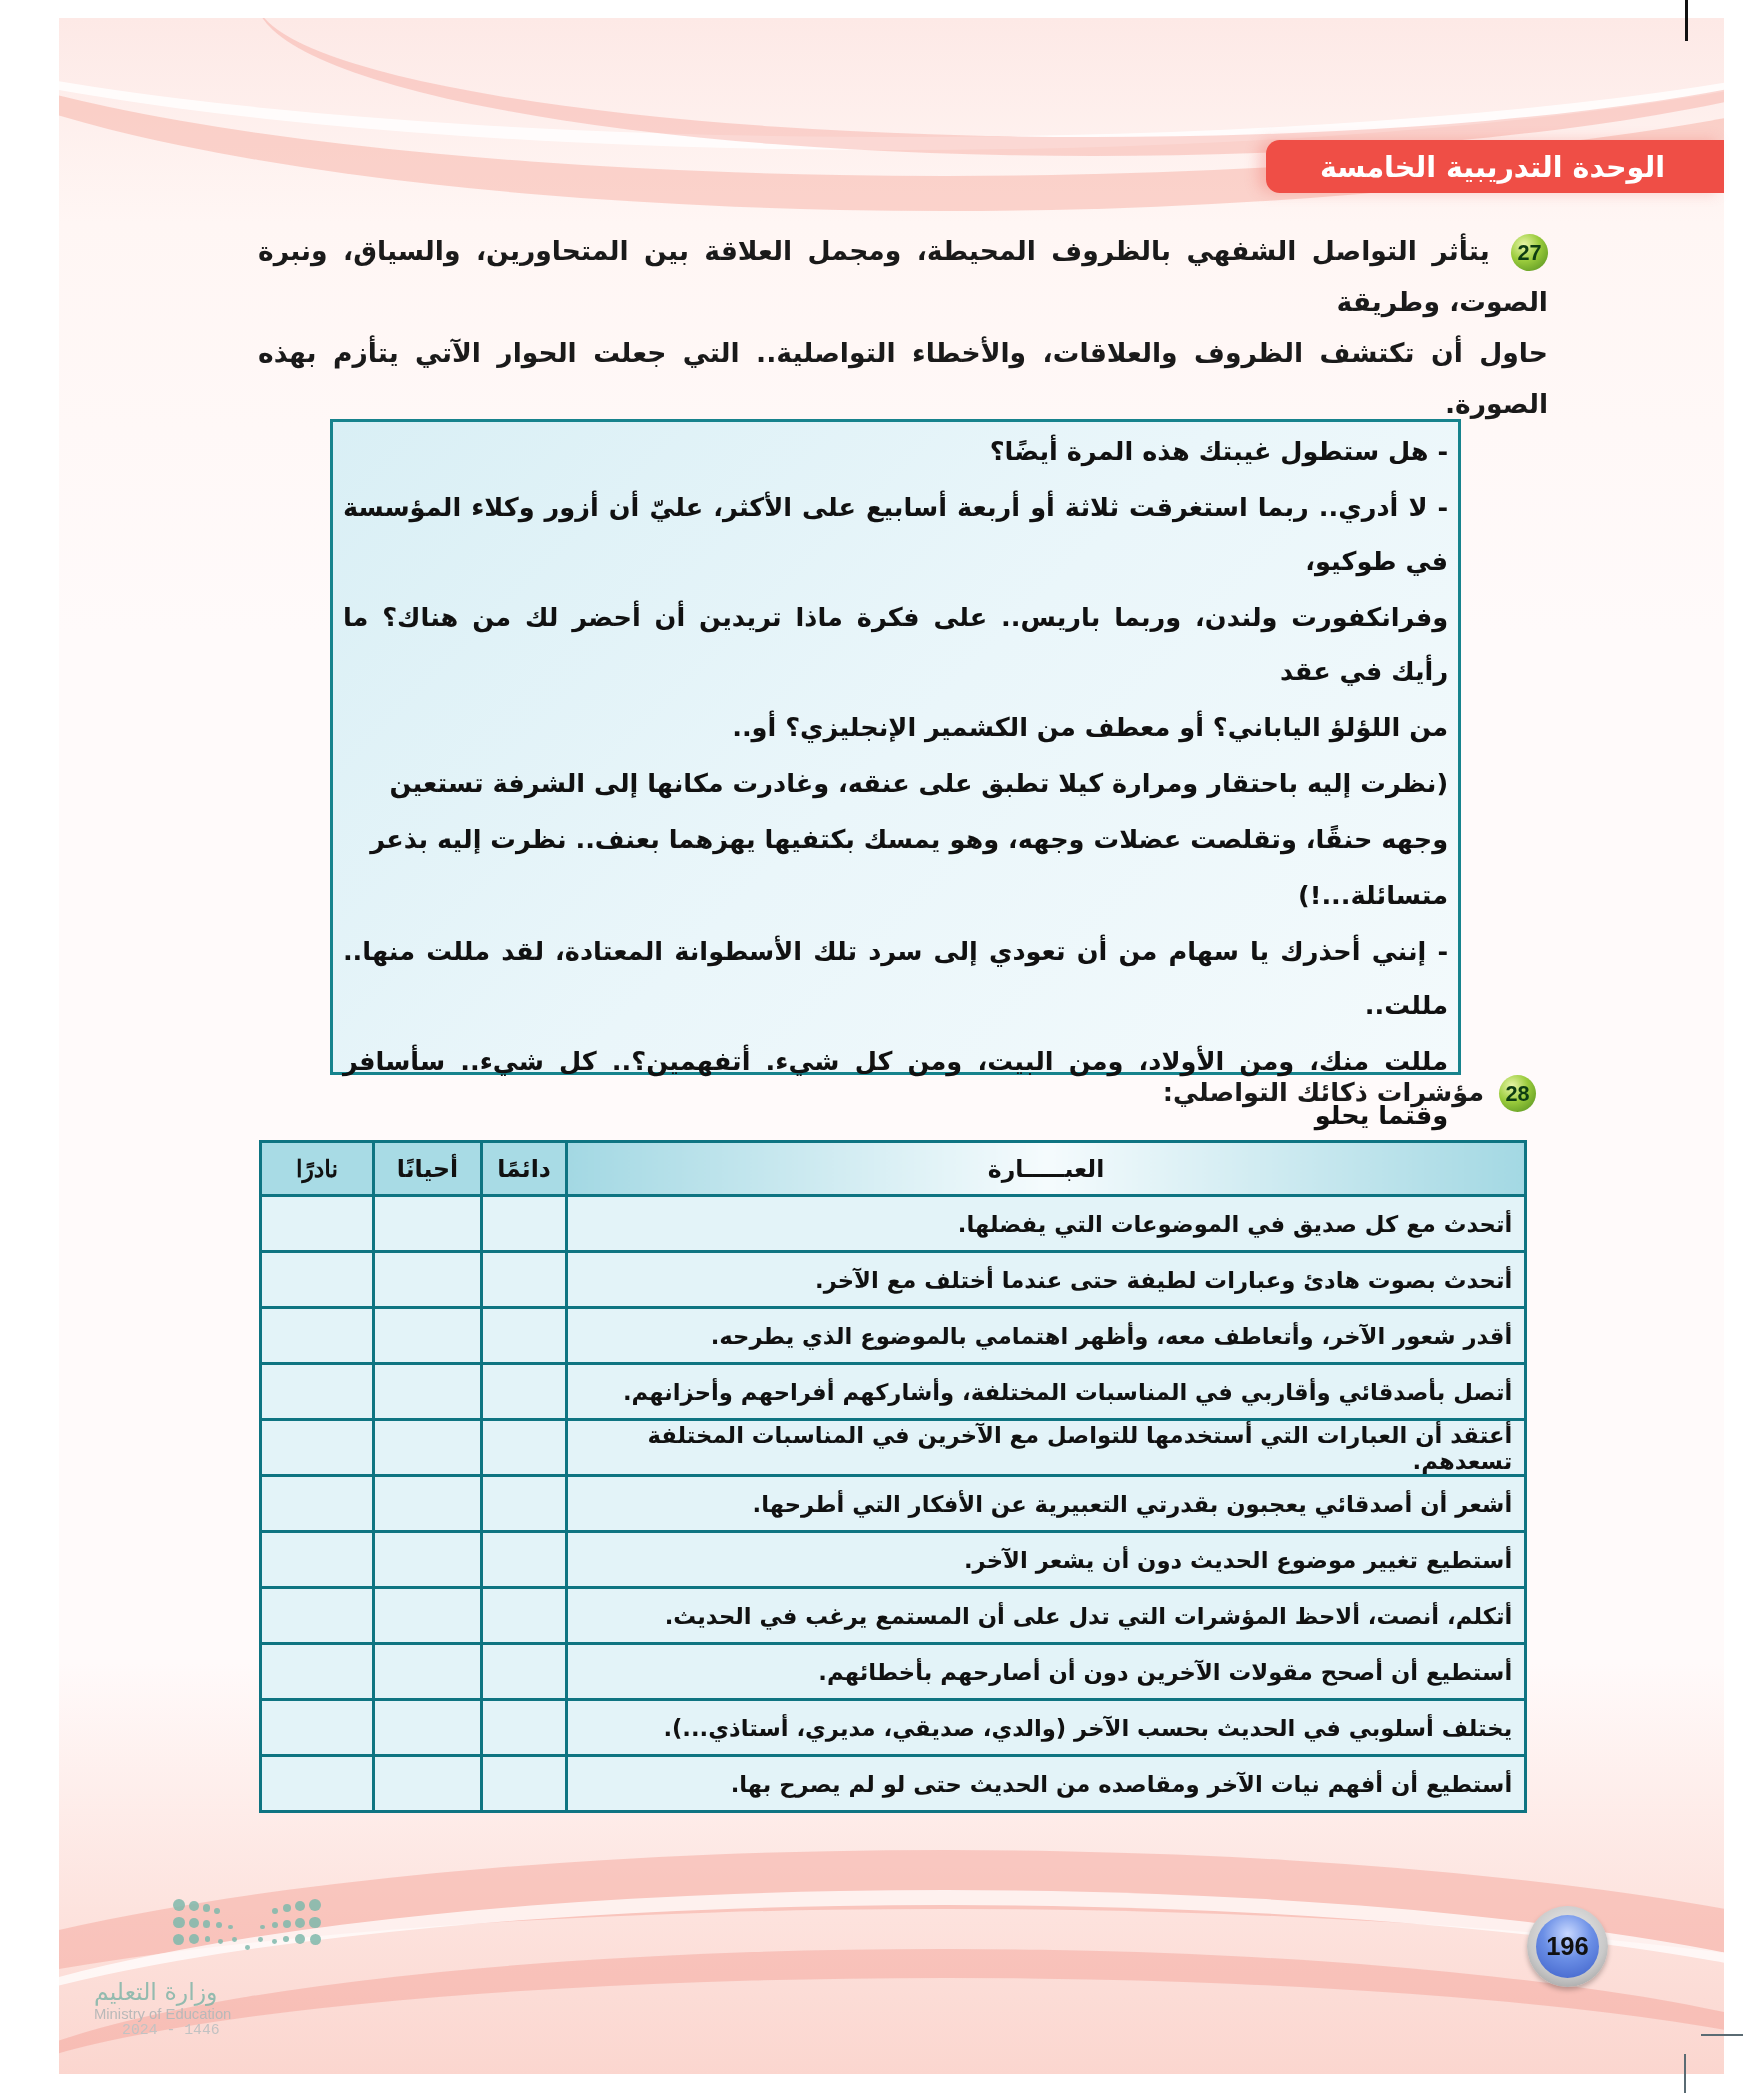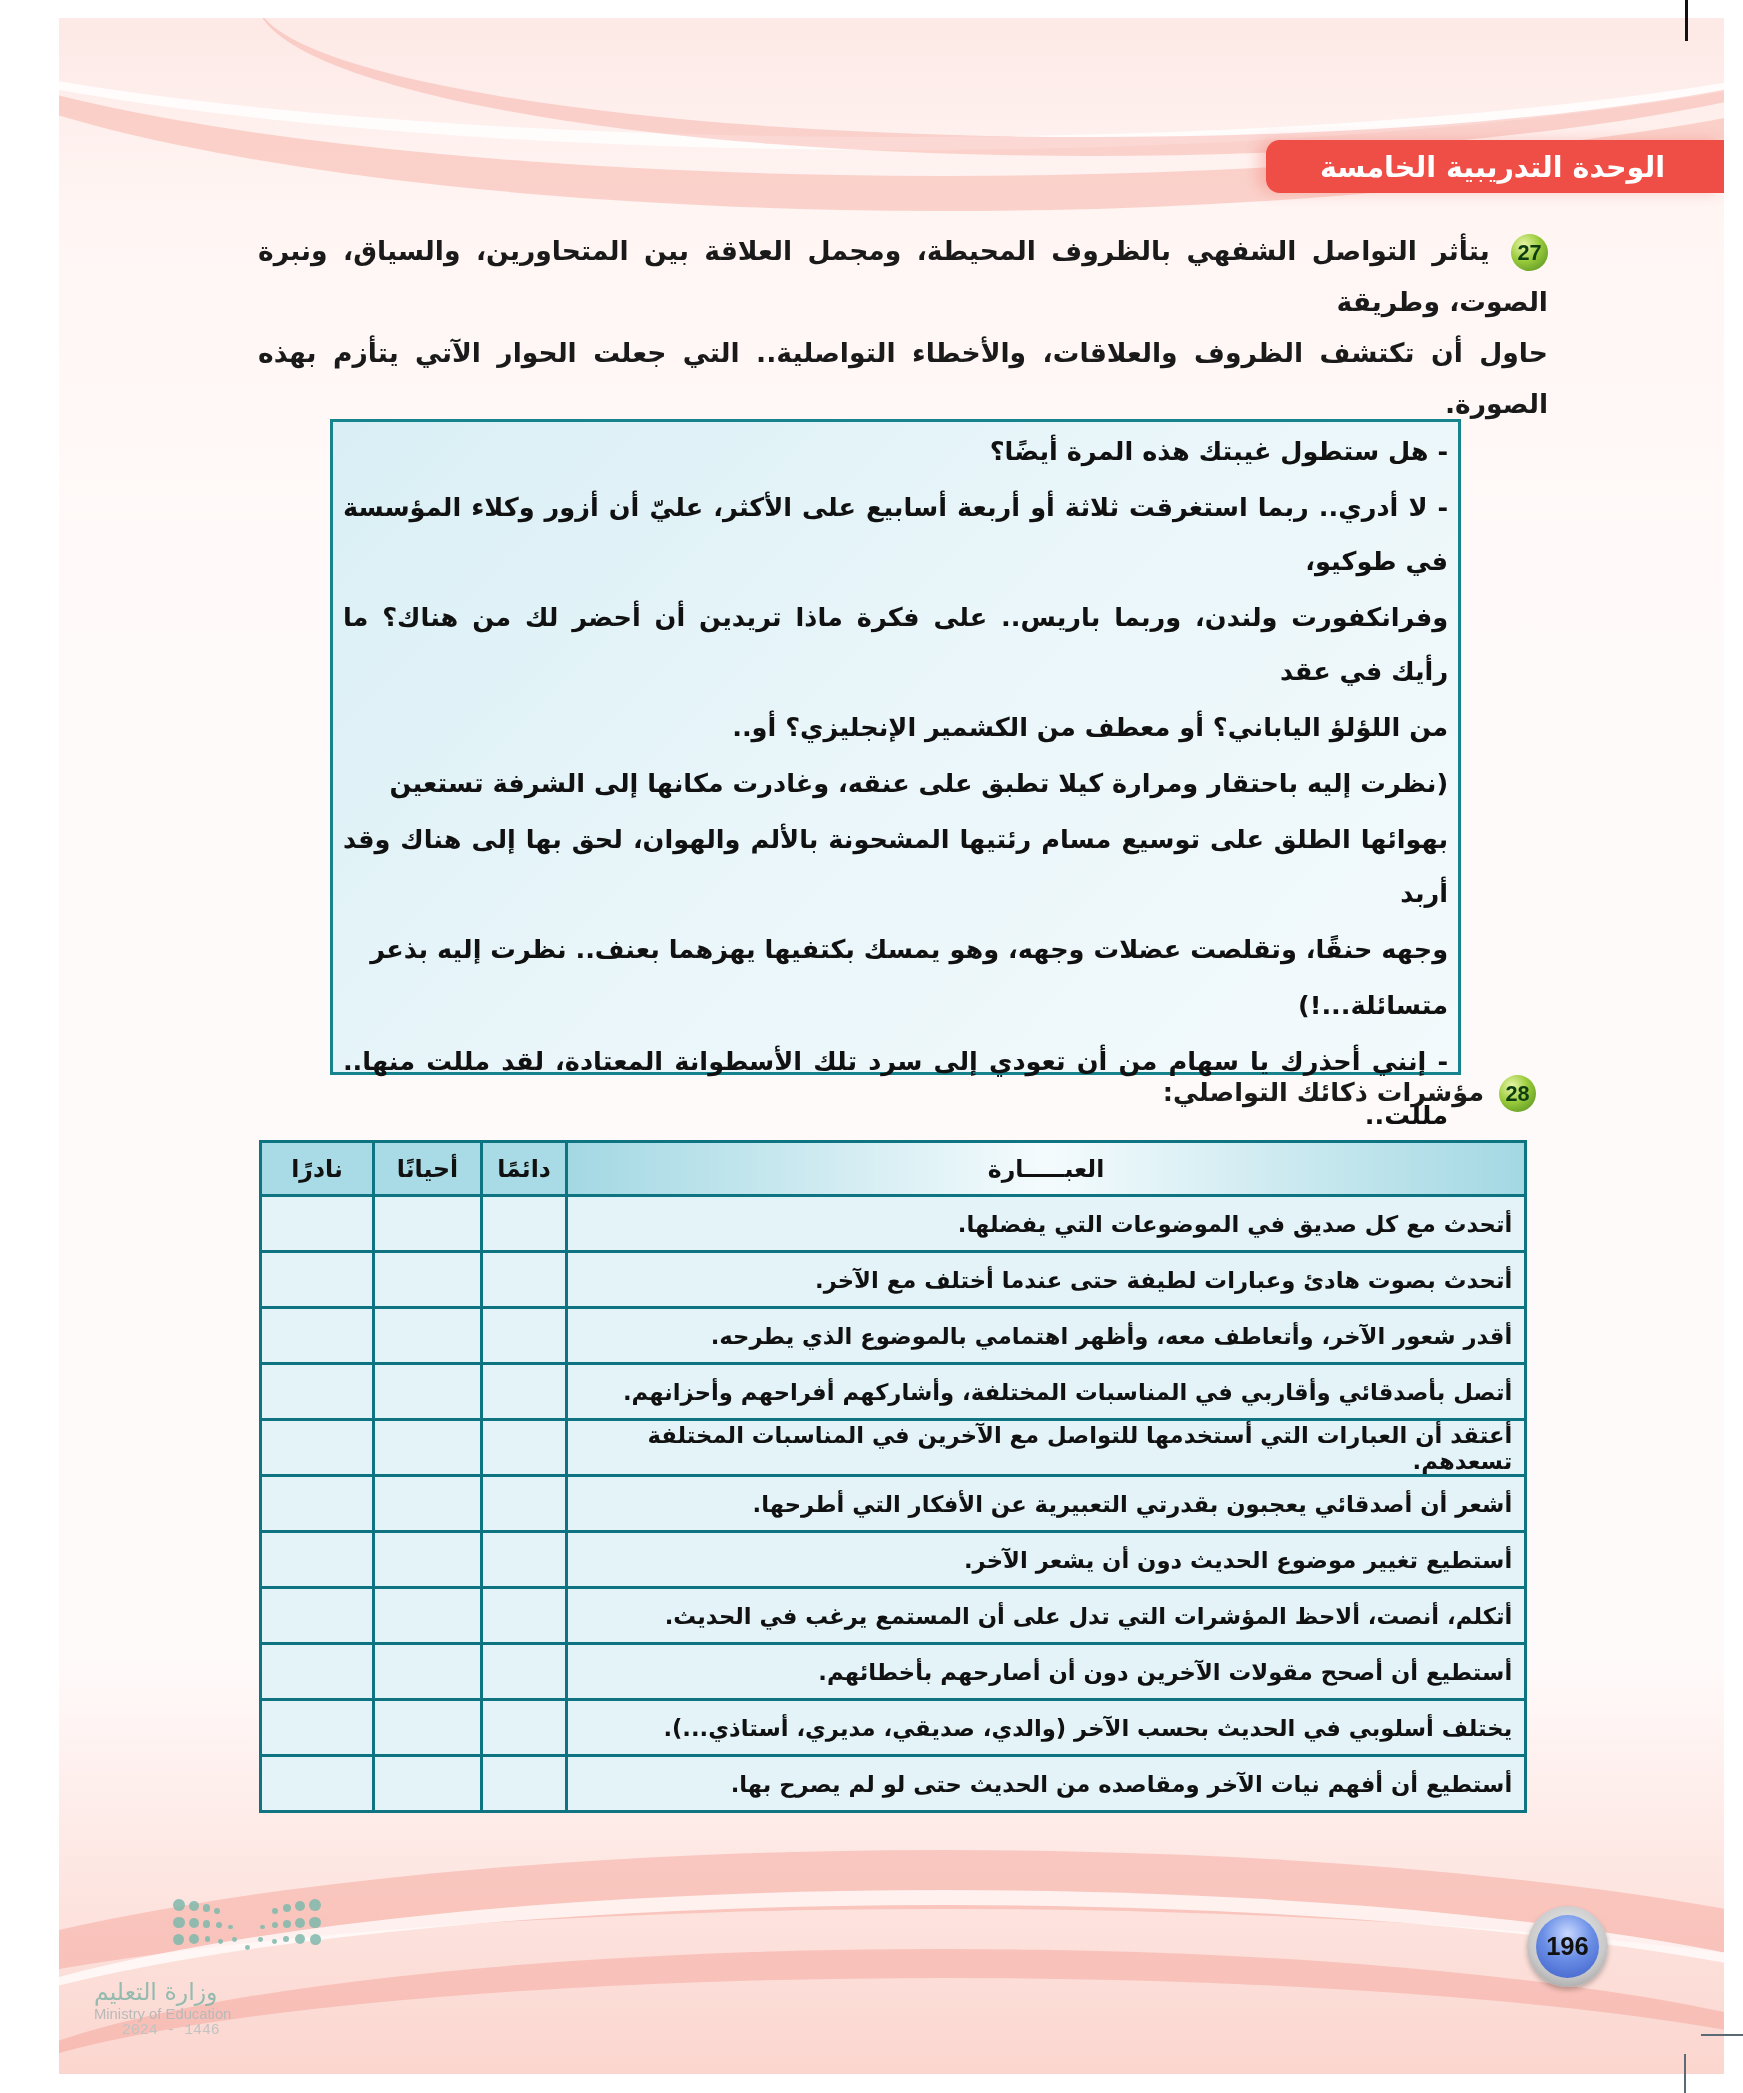--- a/index.html
+++ b/index.html
@@ -70,21 +70,21 @@
     background:#a8dbe5;
   }
   table.ind th.stmt-head {
     background:linear-gradient(90deg,#a3d8e3 0%, #f5fbfd 50%, #a3d8e3 100%);
   }
   table.ind td { height:53px; background:#e3f3f8; }
   table.ind td.stmt { font-size:22.7px; font-weight:bold; color:#111; padding-right:11.8px; text-align:right;padding-left:36px; }
   .col-stmt { width:auto; }
   .col-always { width:82px; }
   .col-sometimes { width:105px; }
-  .col-rarely { width:110px; }
+  .col-rarely { width:110px;font-family:Liberation Serif, serif; }
 
   .ministry { position:absolute; left:94px; top:1899px; width:256px; }
   .dots { position:relative; width:148px; height:59px; margin-left:79px; }
   .dot { position:absolute; border-radius:50%; background:#7fb8ab; opacity:0.85; }
   .min-ar { color:#7ab3a6; font-size:23.6px; text-align:left; margin-top:19.7px; direction:rtl; text-align:left; opacity:0.8; }
   .min-en { color:#b9b9b9; font-size:14.8px; font-family:"Liberation Sans", sans-serif; margin-top:0; }
   .min-yr { color:#c2c2c2; font-size:14.8px; font-family:Liberation Mono, monospace;margin-left:28px; }
 
   .page-num {
     position:absolute; left:1527px; top:1906px; width:81px; height:81px; border-radius:50%;
@@ -126,21 +126,20 @@
   </div>
   <div class="q-line">حاول أن تكتشف الظروف والعلاقات، والأخطاء التواصلية.. التي جعلت الحوار الآتي يتأزم بهذه الصورة.</div>
 </div>
 
 <div class="passage rtl">
   <p>- هل ستطول غيبتك هذه المرة أيضًا؟</p>
   <p>- لا أدري.. ربما استغرقت ثلاثة أو أربعة أسابيع على الأكثر، عليّ أن أزور وكلاء المؤسسة في طوكيو،</p>
   <p>وفرانكفورت ولندن، وربما باريس.. على فكرة ماذا تريدين أن أحضر لك من هناك؟ ما رأيك في عقد</p>
   <p>من اللؤلؤ الياباني؟ أو معطف من الكشمير الإنجليزي؟ أو..</p>
   <p>(نظرت إليه باحتقار ومرارة كيلا تطبق على عنقه، وغادرت مكانها إلى الشرفة تستعين</p>
-  <p>بهوائها الطلق على توسيع مسام رئتيها المشحونة بالألم والهوان، لحق بها إلى هناك وقد أربد</p>
   <p>وجهه حنقًا، وتقلصت عضلات وجهه، وهو يمسك بكتفيها يهزهما بعنف.. نظرت إليه بذعر</p>
   <p>متسائلة...!)</p>
   <p>- إنني أحذرك يا سهام من أن تعودي إلى سرد تلك الأسطوانة المعتادة، لقد مللت منها.. مللت..</p>
   <p>مللت منك، ومن الأولاد، ومن البيت، ومن كل شيء. أتفهمين؟.. كل شيء.. سأسافر وقتما يحلو</p>
   <p>لي، وسأغيب ما شاء الله لي.. افعلي ما بدا لك.. أنت حرة وأنا حر.. أنا سيد نفسي، وليس لأحد أي</p>
   <div class="last-row">
     <p>وصاية عليّ.. أتفهمين؟</p>
     <span class="source">من رواية لحظة ضعف. للقاص السعودي: فؤاد مفتي</span>
   </div>
 </div>

